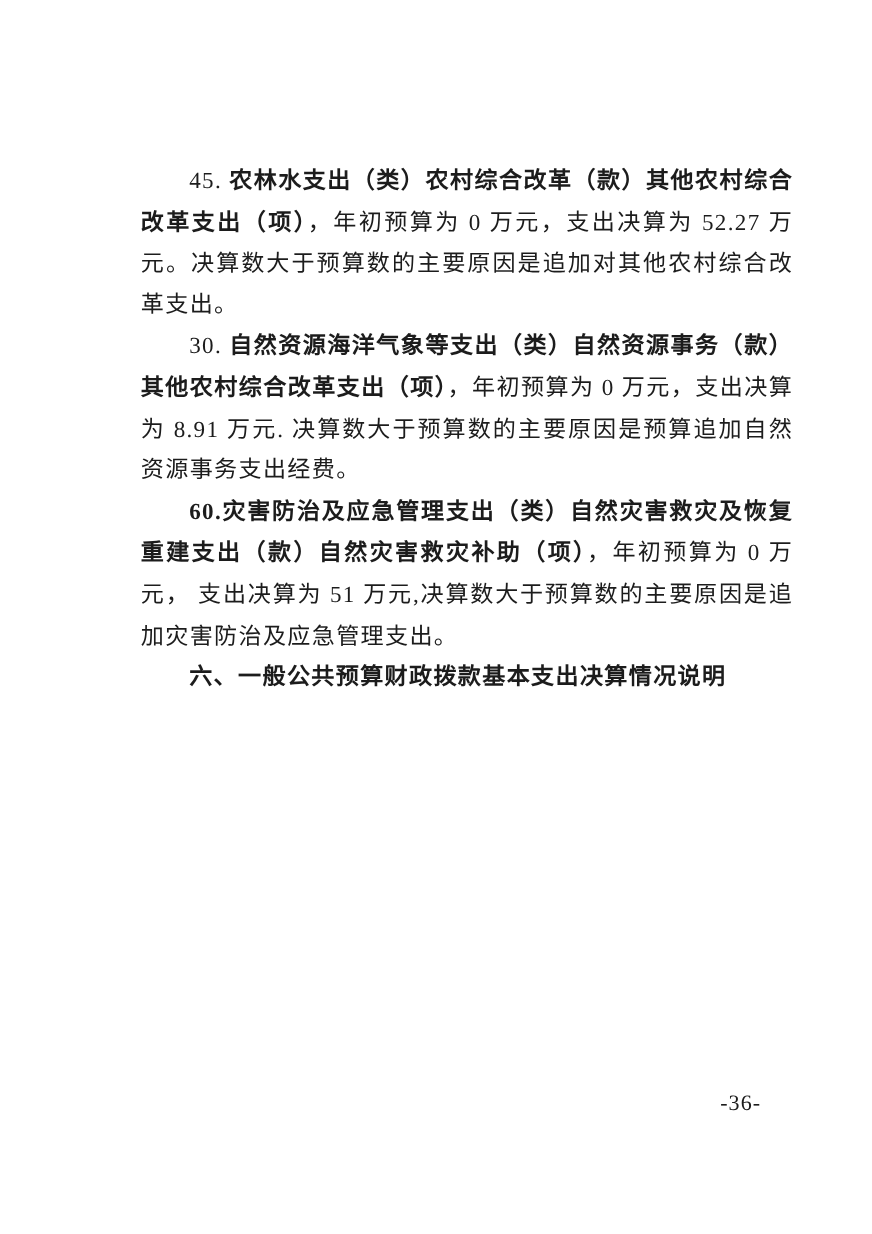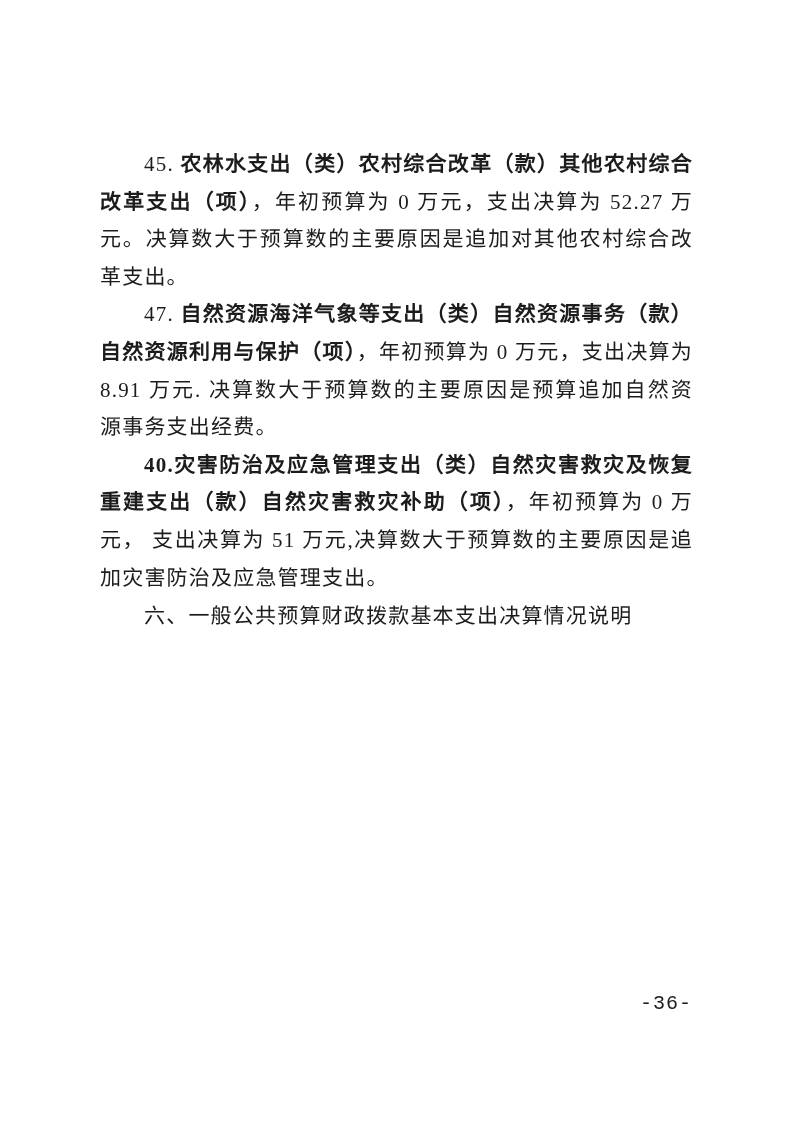--- a/index.html
+++ b/index.html
@@ -9,20 +9,21 @@
     height: 1122px;
     position: relative;
     overflow: hidden;
     font-family: "Liberation Serif", serif;
     color: #1c1c1c;
   }
   .page {
     position: absolute;
     inset: 0;
     background: #ffffff;
+    margin-left: 28px;
   }
   .content {
     position: absolute;
     left: 100px;
     top: 146px;
     width: 593px;
   }
   .para {
     font-size: 21px;
     line-height: 37.6px;
@@ -33,40 +34,40 @@
     word-break: break-all;
   }
   .para .bold {
     font-weight: bold;
   }
   .section-heading {
     font-family: "Liberation Sans", sans-serif;
     font-size: 21px;
     line-height: 37.6px;
     letter-spacing: 1.2px;
-    font-weight: normal;
+    font-weight: bold;
     text-indent: 44px;
     white-space: nowrap;
   }
   .page-number {
     position: absolute;
     right: 101px;
     top: 992px;
     font-size: 20px;
     letter-spacing: 1px;
-    font-family: Liberation Mono, monospace;
+    font-family: Liberation Serif, serif;
     color: #1c1c1c;
   }
 </style>
 </head>
 <body>
 
 <div class="page">
   <main class="content">
     <div id="paragraphs">
         <p class="para"><span class="seg">45. </span><span class="seg bold">农林水支出（类）农村综合改革（款）其他农村综合改革支出（项）</span><span class="seg">，年初预算为 0 万元，支出决算为 52.27 万元。决算数大于预算数的主要原因是追加对其他农村综合改革支出。</span></p>
-        <p class="para"><span class="seg">47. </span><span class="seg bold">自然资源海洋气象等支出（类）自然资源事务（款）自然资源利用与保护（项）</span><span class="seg">，年初预算为 0 万元，支出决算为 8.91 万元. 决算数大于预算数的主要原因是预算追加自然资源事务支出经费。</span></p>
-        <p class="para"><span class="seg bold">40.灾害防治及应急管理支出（类）自然灾害救灾及恢复重建支出（款）自然灾害救灾补助（项）</span><span class="seg">，年初预算为 0 万元， 支出决算为 51 万元,决算数大于预算数的主要原因是追加灾害防治及应急管理支出。</span></p>
+        <p class="para"><span class="seg">30. </span><span class="seg bold">自然资源海洋气象等支出（类）自然资源事务（款）其他农村综合改革支出（项）</span><span class="seg">，年初预算为 0 万元，支出决算为 8.91 万元. 决算数大于预算数的主要原因是预算追加自然资源事务支出经费。</span></p>
+        <p class="para"><span class="seg bold">60.灾害防治及应急管理支出（类）自然灾害救灾及恢复重建支出（款）自然灾害救灾补助（项）</span><span class="seg">，年初预算为 0 万元， 支出决算为 51 万元,决算数大于预算数的主要原因是追加灾害防治及应急管理支出。</span></p>
       </div>
     <h2 class="section-heading">六、一般公共预算财政拨款基本支出决算情况说明</h2>
   </main>
   <div class="page-number">-36-</div>
 </div>
 
 </body></html>

